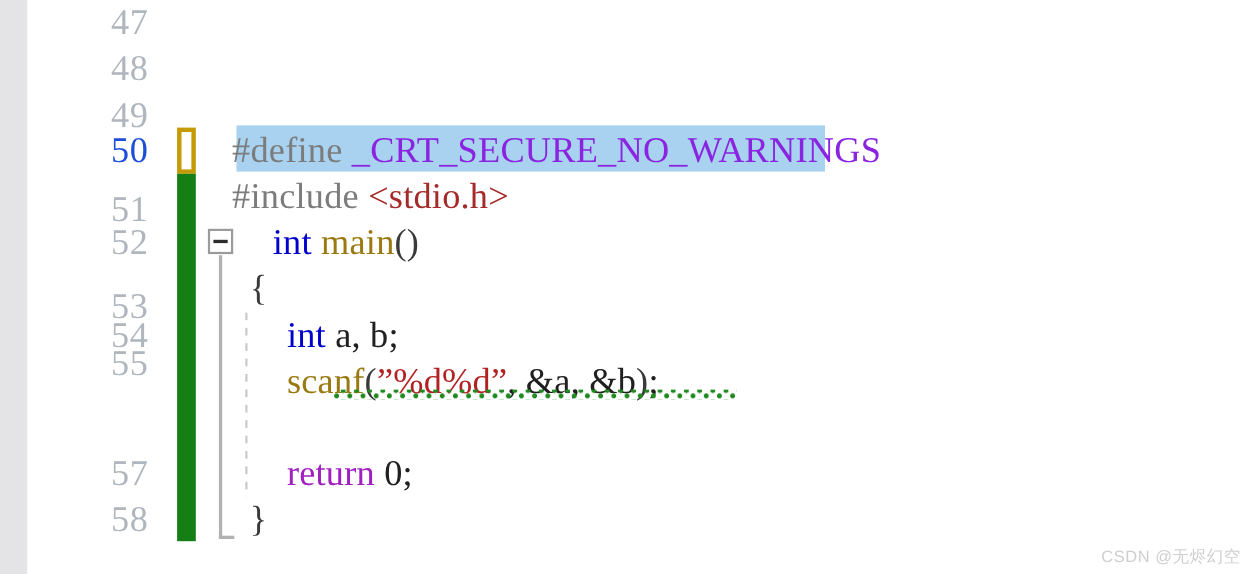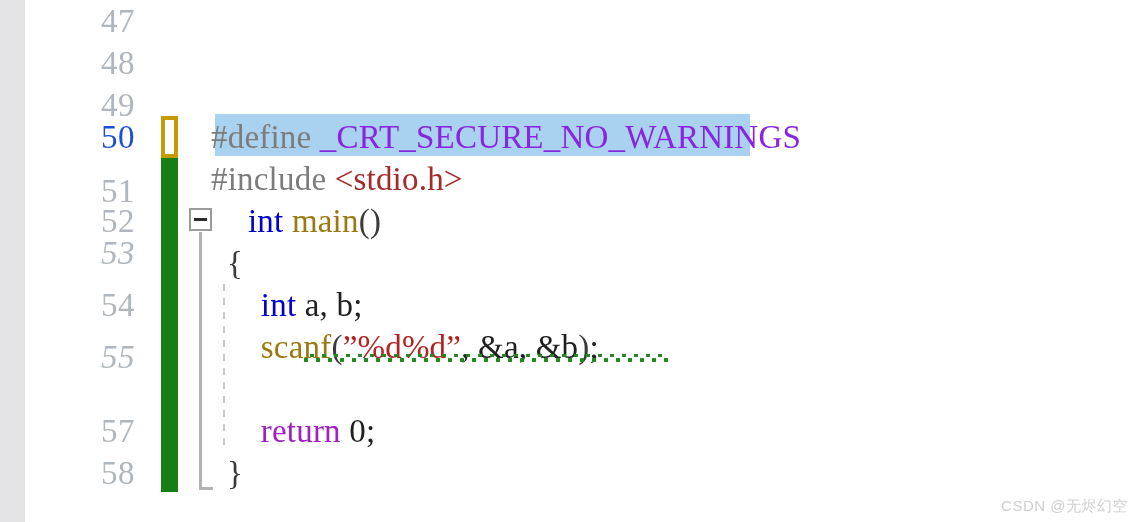--- a/index.html
+++ b/index.html
@@ -210,23 +210,23 @@
     <div class="scopeline"></div>
     <div class="scopefoot"></div>
     <div class="indentguide"></div>
 
     <div class="linenum" style="top:0px;">47</div>
     <div class="linenum" style="top:42px;">48</div>
     <div class="linenum" style="top:84px;">49</div>
     <div class="linenum current" style="top:116px;">50</div>
     <div class="linenum" style="top:158px;margin-top:12px;">51</div>
     <div class="linenum" style="top:200px;">52</div>
-    <div class="linenum" style="top:232px;font-style:italic;">53</div>
+    <div class="linenum" style="top:258px;">53</div>
     <div class="linenum" style="top:284px;">54</div>
-    <div class="linenum" style="top:336px;font-style:italic;">55</div>
+    <div class="linenum" style="top:310px;">55</div>
     <div class="linenum" style="top:410px;">57</div>
     <div class="linenum" style="top:452px;">58</div>
 
     <div class="code" style="top:158px;"><span class="t-pre">#include </span><span class="t-header">&lt;stdio.h&gt;</span></div>
     <div class="code" style="top:116px;"><span class="t-pre">#define </span><span class="t-macro">_CRT_SECURE_NO_WARNINGS</span></div>
     <div class="code" style="top:200px; left:187px;margin-left:36px;"><span class="t-kw">int</span><span class="t-plain"> </span><span class="t-fn">main</span><span class="t-punct">()</span></div>
     <div class="code" style="top:242px; left:202px;"><span class="t-punct">{</span></div>
     <div class="code" style="top:284px; left:202px;"><span class="t-plain">    </span><span class="t-kw">int</span><span class="t-plain"> a, b;</span></div>
     <div class="code" style="top:326px; left:202px;"><span class="t-plain">    </span><span class="t-fn">scanf</span><span class="t-punct">(</span><span class="t-str">”%d%d”</span><span class="t-plain">, &amp;a, &amp;b</span><span class="t-punct">)</span><span class="t-plain">;</span></div>
     <div class="code" style="top:410px; left:202px;text-align:center;"><span class="t-plain">    </span><span class="t-ctl">return</span><span class="t-plain"> 0;</span></div>

